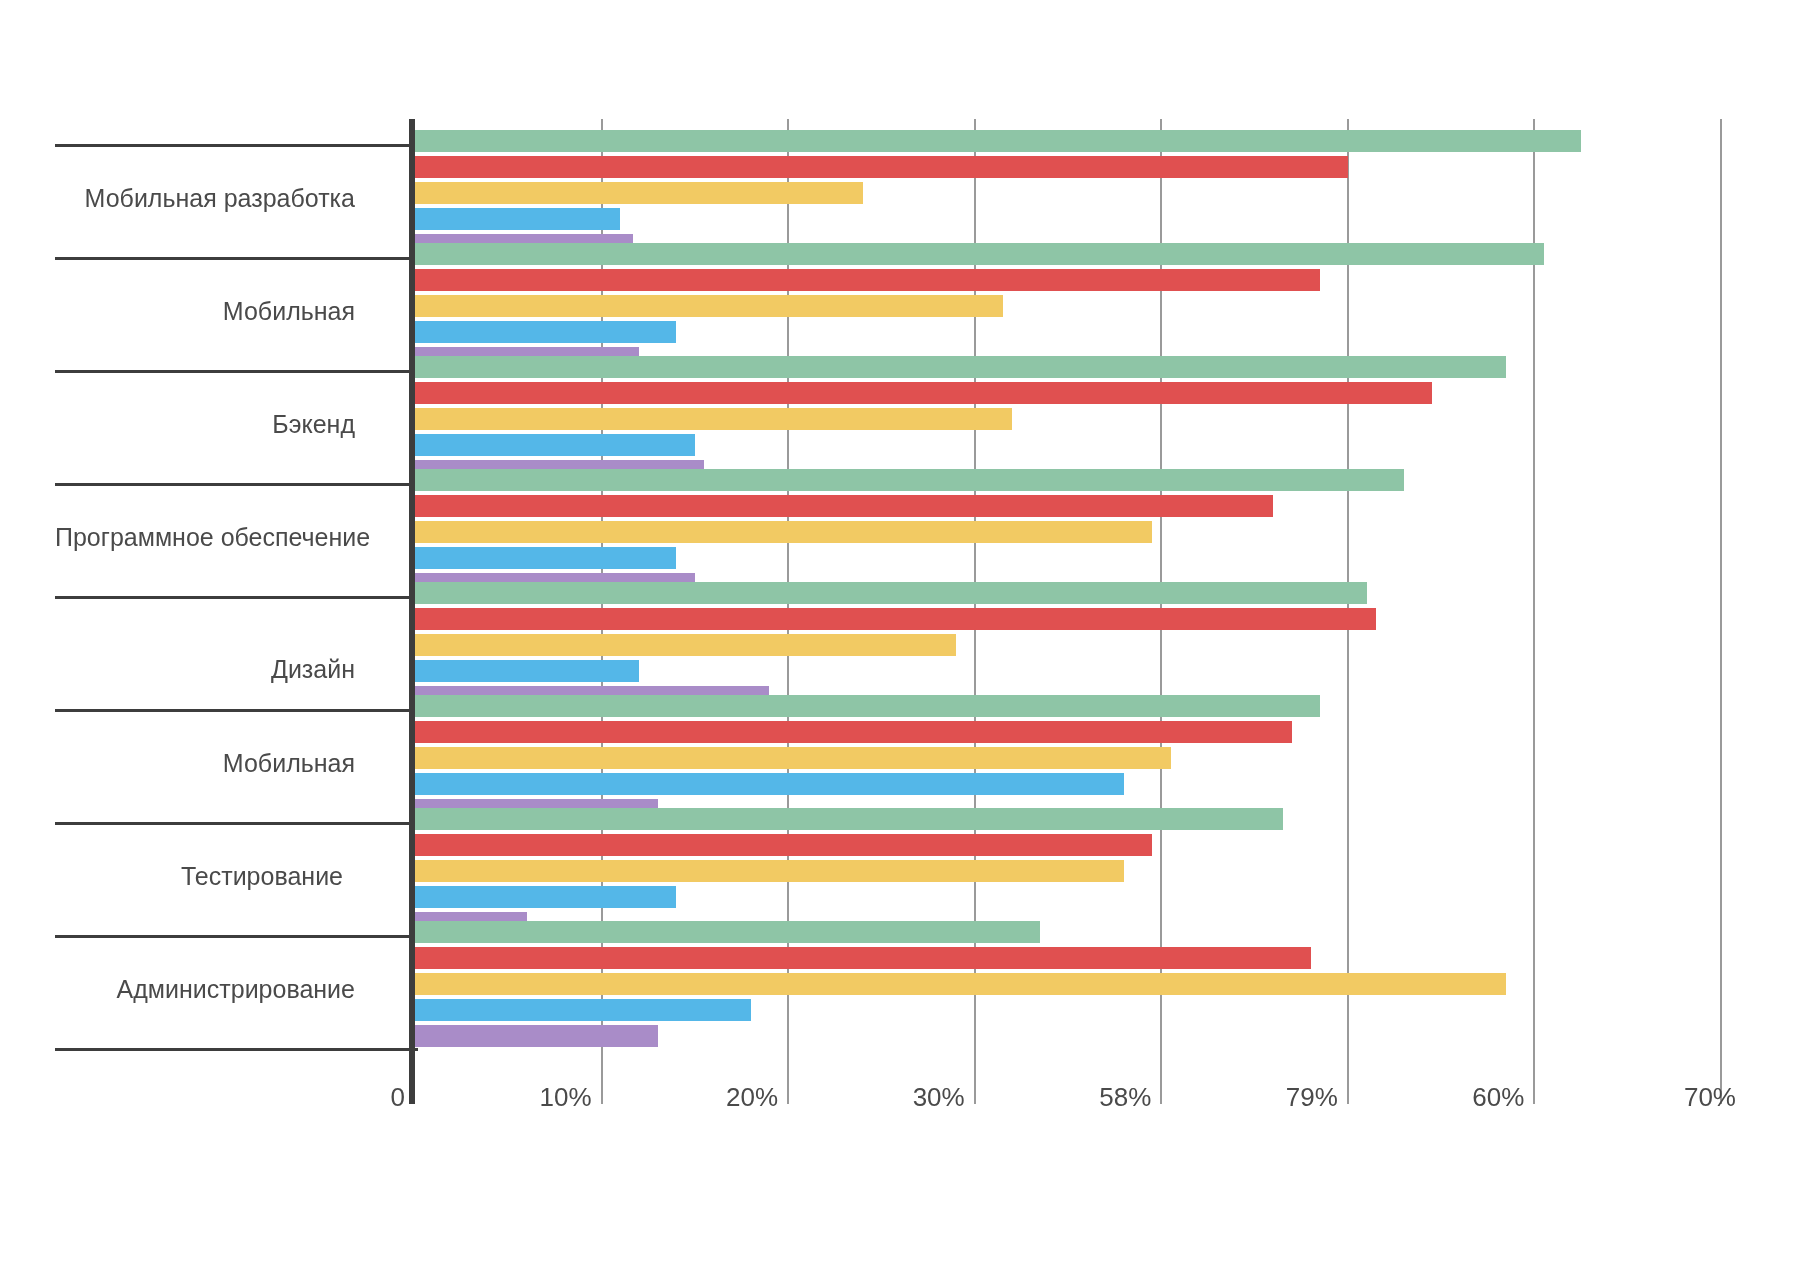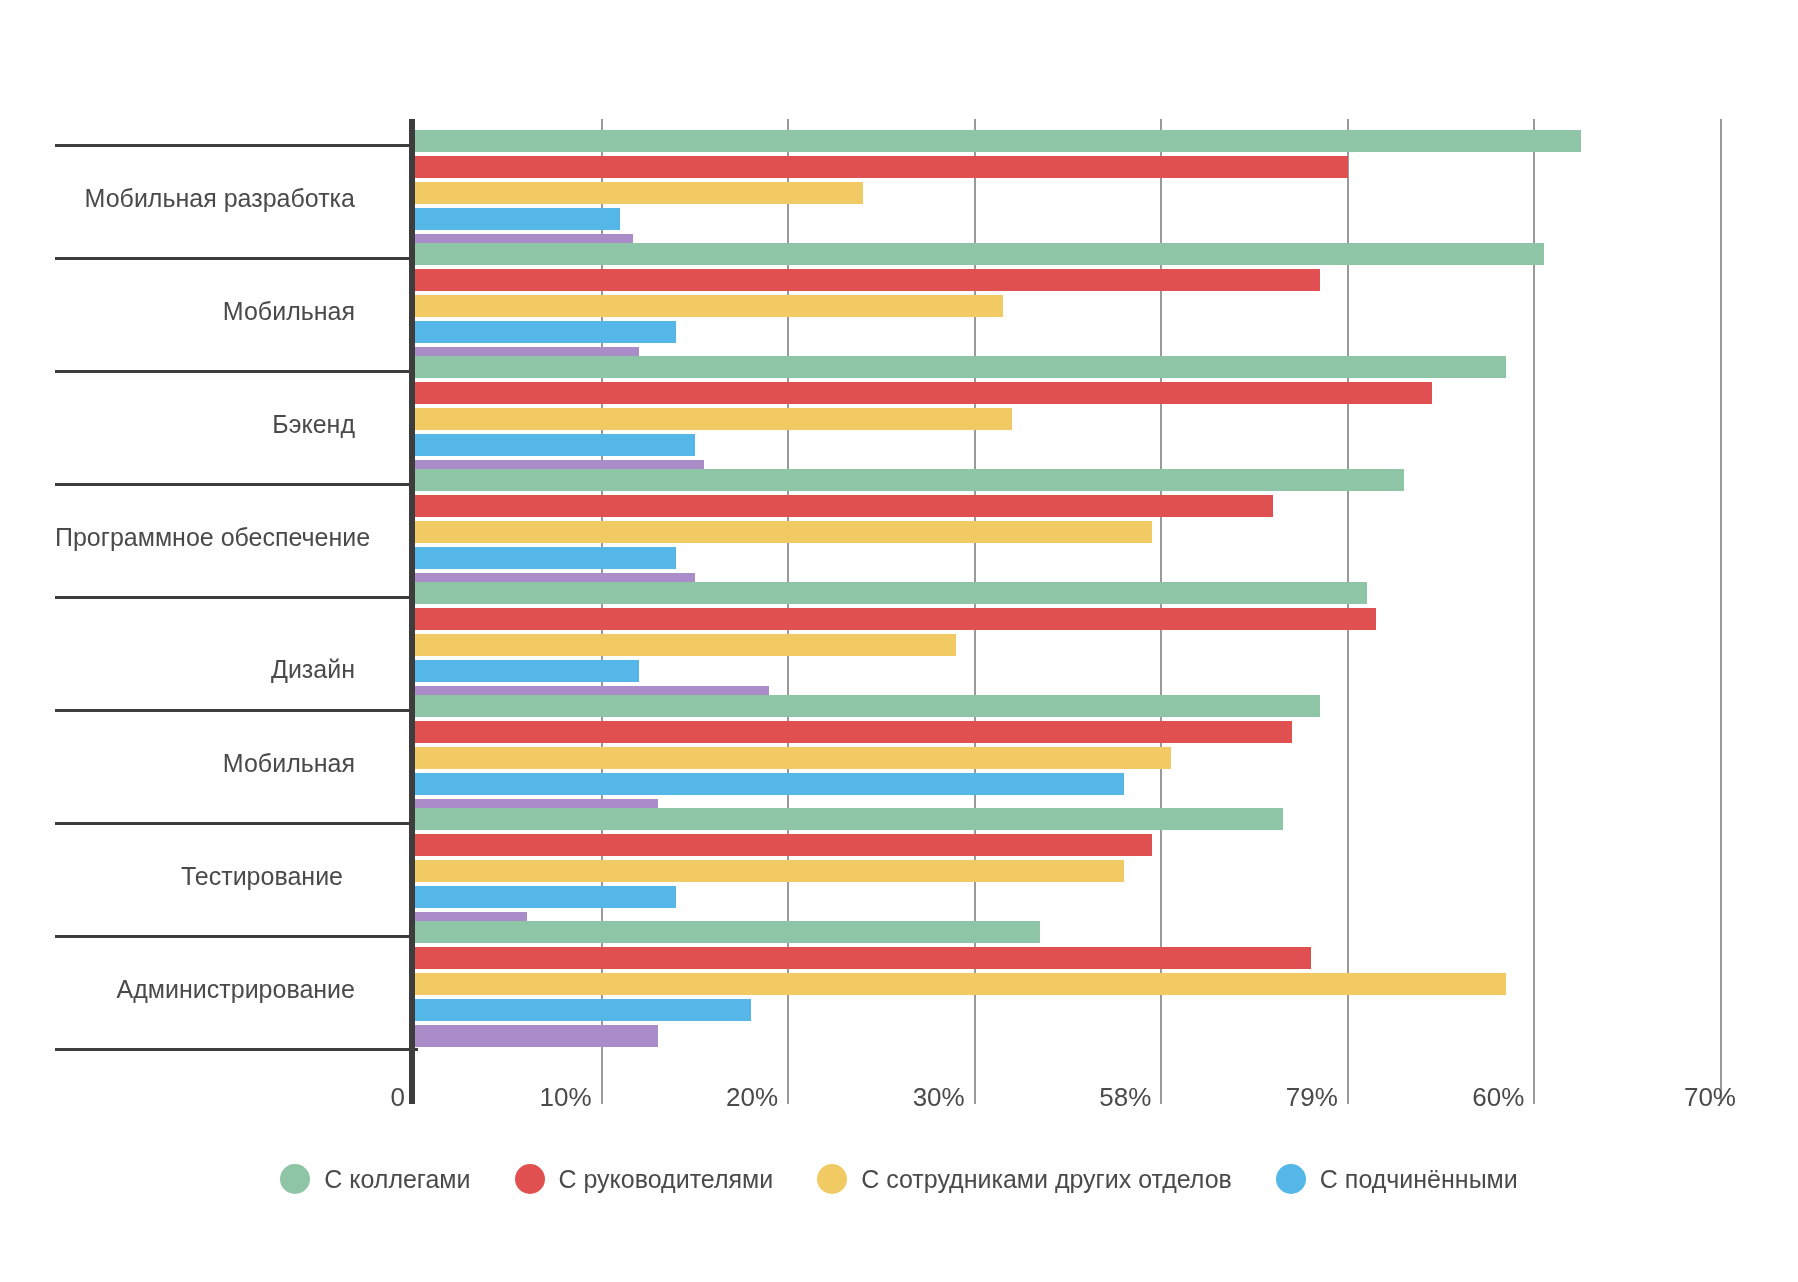--- a/index.html
+++ b/index.html
@@ -199,33 +199,15 @@
       <div class="tick-label" style="left: 451.57px; width: 140px;">10%</div>
       <div class="tick-label" style="left: 638.14px; width: 140px;">20%</div>
       <div class="tick-label" style="left: 824.71px; width: 140px;">30%</div>
       <div class="tick-label" style="left: 1011.28px; width: 140px;">58%</div>
       <div class="tick-label" style="left: 1197.85px; width: 140px;">79%</div>
       <div class="tick-label" style="left: 1384.42px; width: 140px;">60%</div>
       <div class="tick-label" style="left: 1596px; width: 140px;">70%</div>
     </div>
 
   <div class="legend">
-    <div class="legend-row" id="legend-row-1">
-        <div class="legend-item">
-          <span class="legend-dot" style="background: rgb(142, 197, 166);"></span>
-          <span class="legend-text">С коллегами</span>
-        </div>
-        <div class="legend-item">
-          <span class="legend-dot" style="background: rgb(224, 80, 80);"></span>
-          <span class="legend-text">С руководителями</span>
-        </div>
-        <div class="legend-item">
-          <span class="legend-dot" style="background: rgb(242, 202, 99);"></span>
-          <span class="legend-text">С сотрудниками других отделов</span>
-        </div>
-        <div class="legend-item">
-          <span class="legend-dot" style="background: rgb(84, 183, 232);"></span>
-          <span class="legend-text">С подчинёнными</span>
-        </div>
-      </div>
   </div>
 
 </div>
 
 </body></html>

